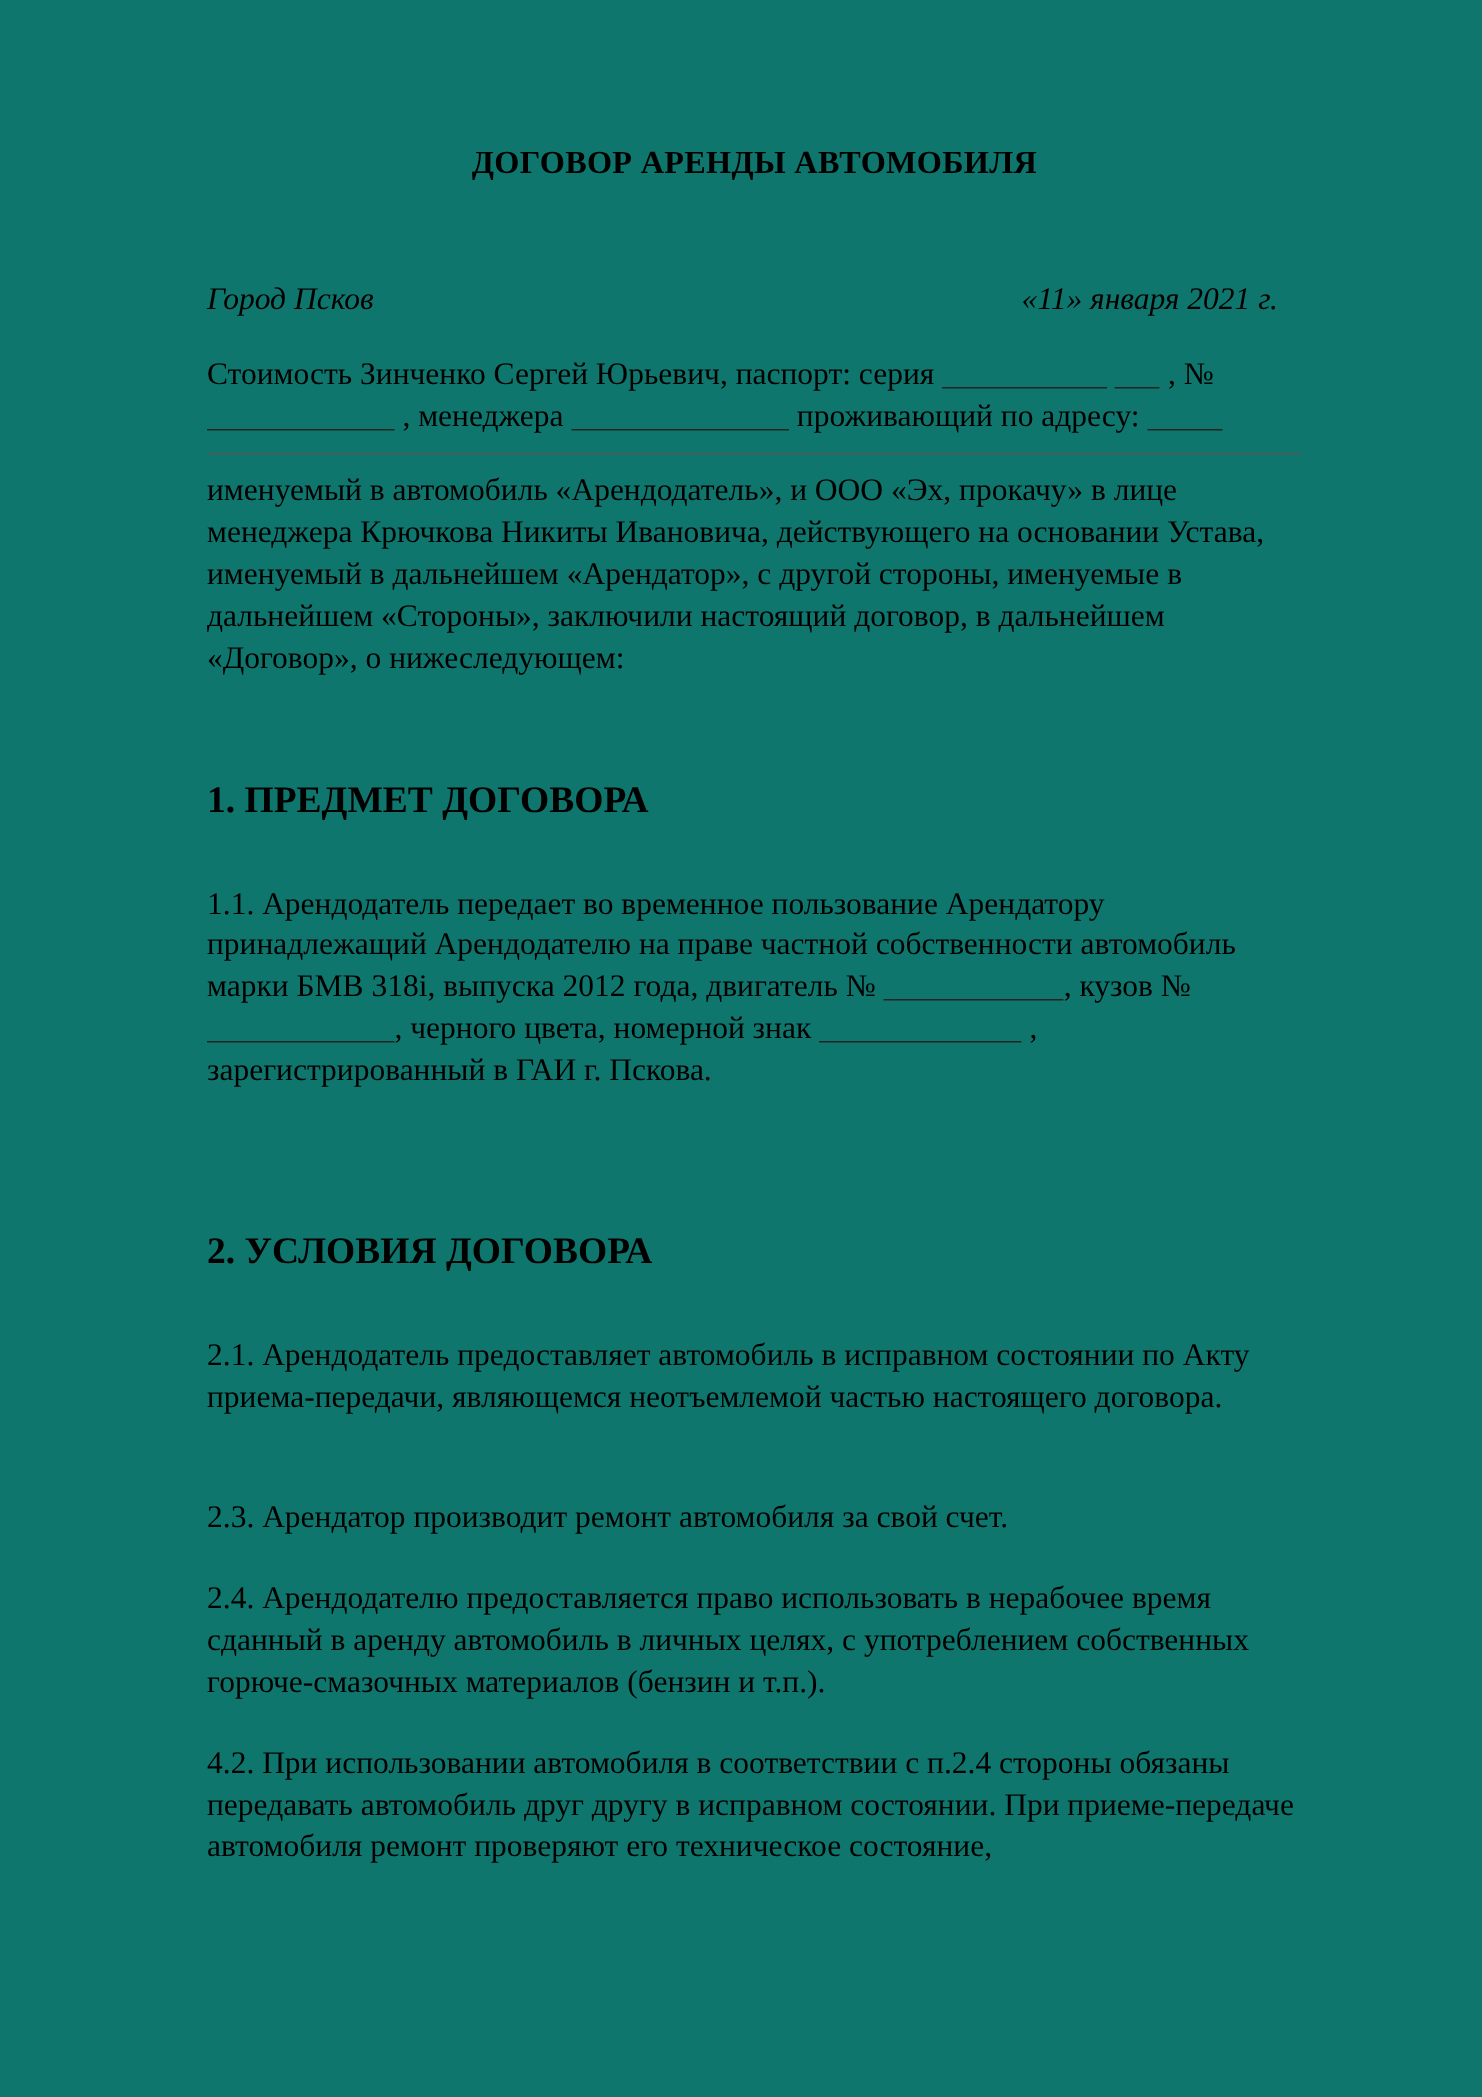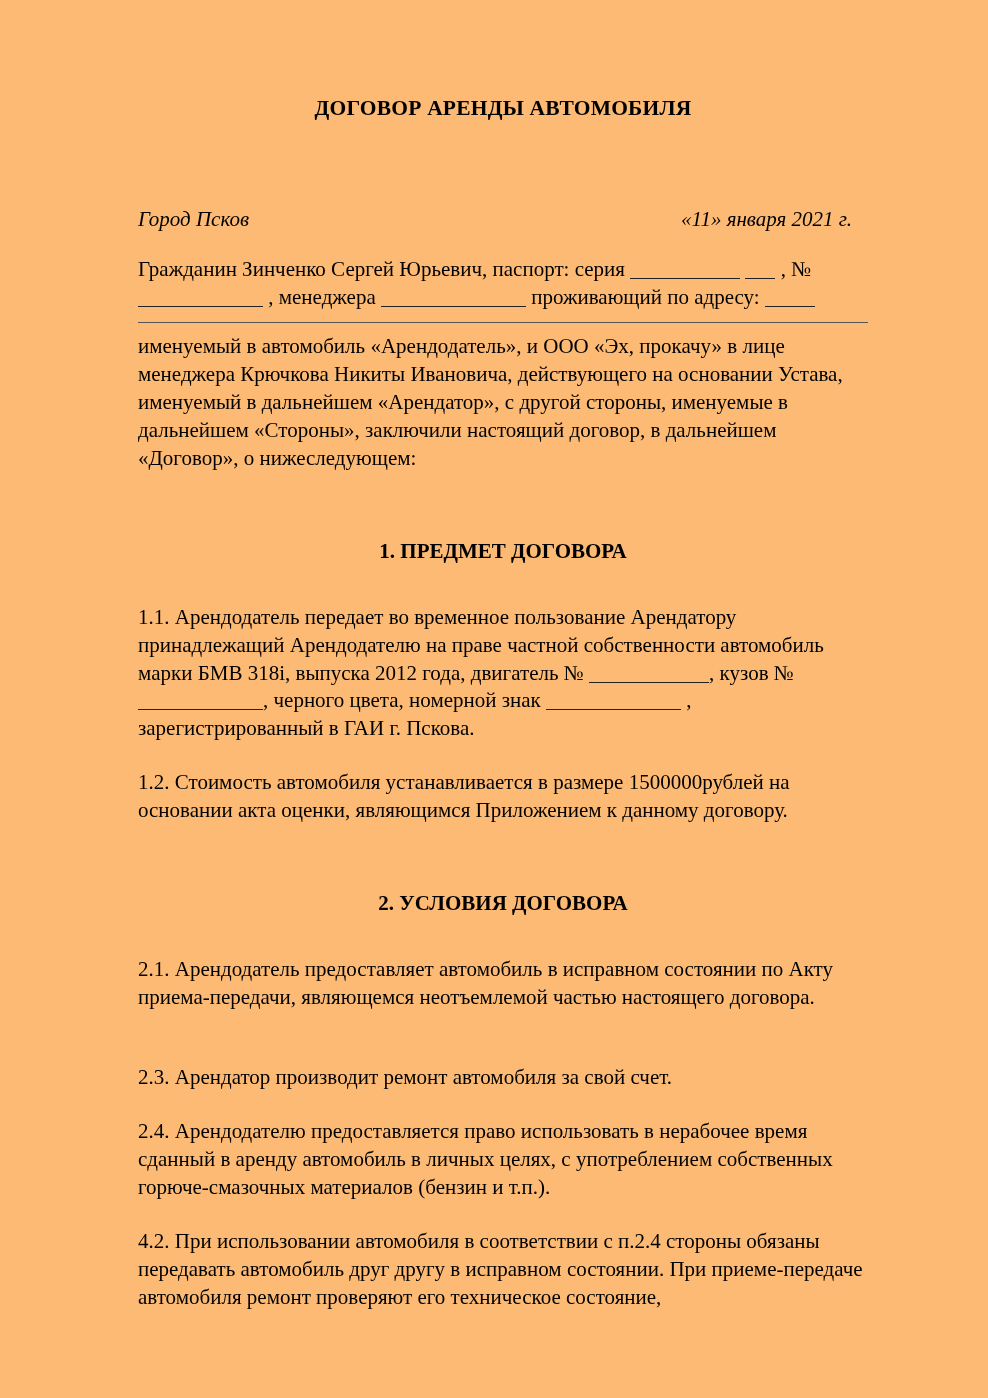--- a/index.html
+++ b/index.html
@@ -12,21 +12,21 @@
     width: 988px;
     height: 1398px;
     font-family: "Liberation Serif", "DejaVu Serif", serif;
     color: #000000;
     overflow: hidden;
   }
   .page {
     position: relative;
     width: 988px;
     height: 1398px;
-    background: #fdba74;
+    background: #0f766e;
     box-sizing: border-box;
     padding: 0;
   }
   .content {
     position: absolute;
     left: 138px;
     top: 0;
     width: 730px;
   }
 
@@ -41,21 +41,21 @@
     line-height: 1.2;
   }
 
   
   .city-date {
     display: flex;
     justify-content: space-between;
     align-items: flex-end;
     font-style: italic;
     font-size: 21px;
-    margin-top: 84px;
+    margin-top: 64px;
     line-height: 1.25;
   }
   .city-date .city { text-align: left; }
   .city-date .date { text-align: right; padding-right: 16px; }
 
   
   p.body-par {
     font-size: 21px;
     line-height: 1.33;
     margin: 0;
@@ -84,23 +84,22 @@
   .fullrule {
     border-bottom: 1.6px solid #555;
     width: 730px;
     height: 0;
     margin-top: 10px;
     margin-bottom: 10px;
   }
 
   
   h2.section-heading {
-    text-align: center;
     font-weight: bold;
-    font-size: 21px;
+    font-size: 25px;
     margin: 0;
     line-height: 1.2;
   }
 
   .intro-block { margin-top: 24px; }
 </style>
 </head>
 <body>
 
 <div class="page">
@@ -108,21 +107,21 @@
 
     <h1 class="doc-title">ДОГОВОР АРЕНДЫ АВТОМОБИЛЯ</h1>
 
     <div class="city-date">
       <span class="city">Город Псков</span>
       <span class="date">«11»  января 2021 г.</span>
     </div>
 
     <div class="intro-block">
       <p class="body-par">
-        <span>Гражданин Зинченко Сергей Юрьевич, паспорт: серия</span>
+        <span>Стоимость Зинченко Сергей Юрьевич, паспорт: серия</span>
         <span class="blank w110"></span>
         <span class="blank w30"></span>
         <span>, №</span>
         <br>
         <span class="blank w125"></span>
         <span>, менеджера</span>
         <span class="blank w145"></span>
         <span>проживающий по адресу:</span>
         <span class="blank w50"></span>
       </p>
@@ -138,23 +137,20 @@
     <h2 class="section-heading">1. ПРЕДМЕТ ДОГОВОРА</h2>
 
     <div class="gap-lg"></div>
 
     <p class="body-par">
       <span>1.1.</span><span> Арендодатель передает во временное пользование Арендатору </span><b>принадлежащий Арендодателю на праве частной собственности автомобиль</b><span> марки  БМВ 318i, выпуска 2012  года, двигатель № </span><span class="blank w120"></span><span>, кузов № </span><span class="blank w125"></span><span>,  черного цвета, номерной знак </span><span class="blank w135"></span><span> , зарегистрированный в ГАИ  г. Пскова.</span>
     </p>
 
     <div class="gap-md"></div>
 
-    <p class="body-par">
-      <span>1.2.</span><span> </span><b>Стоимость автомобиля устанавливается в размере 1500000рублей</b><span> на основании акта оценки, являющимся Приложением к данному договору.</span>
-    </p>
 
     <div class="gap-lg"></div>
     <div class="gap-md"></div>
 
     <h2 class="section-heading">2. УСЛОВИЯ ДОГОВОРА</h2>
 
     <div class="gap-lg"></div>
 
     <p class="body-par">
       <span>2.1.</span><span> Арендодатель предоставляет автомобиль в исправном состоянии по Акту приема-передачи, являющемся неотъемлемой частью настоящего договора.</span>

